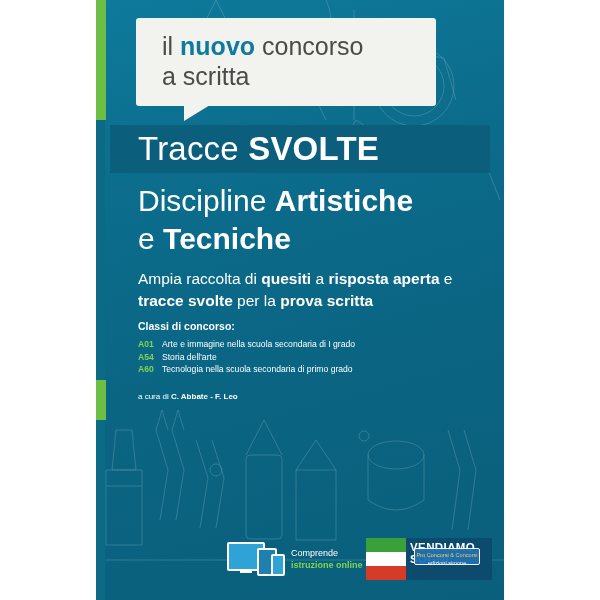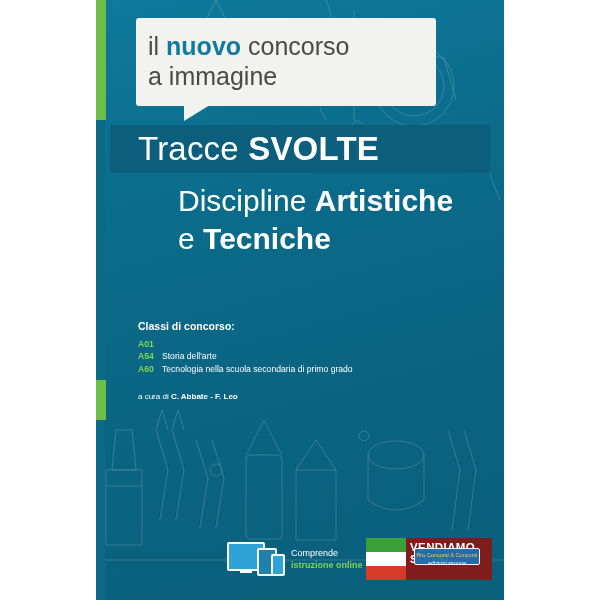--- a/index.html
+++ b/index.html
@@ -33,21 +33,21 @@
     position:absolute;left:0;top:0;width:9px;height:600px;background:#0b6a86;
   }
   .tab-green{
     position:absolute;left:0;width:10px;background:#6dbe45;
   }
 
   
   .bubble{
     position:absolute;left:40px;top:18px;width:300px;
     background:#f2f2ee;border-radius:3px;
-    padding:14px 18px 16px 12px;
+    padding:14px 18px 16px 26px;
     box-sizing:border-box;
   }
   .bubble:after{
     content:"";position:absolute;left:48px;bottom:-15px;
     width:0;height:0;border-left:0 solid transparent;
     border-right:26px solid transparent;border-top:16px solid #f2f2ee;
   }
   .bubble .l1{font-size:25px;color:#4a4a4a;line-height:1.12;}
   .bubble .l1 b{color:#0e7a9c;font-weight:bold;}
   .bubble .l2{font-size:25px;color:#4a4a4a;line-height:1.12;margin-top:2px;}
@@ -62,21 +62,21 @@
     font-size:33px;color:#ffffff;letter-spacing:.2px;
   }
   .band .txt b{font-weight:bold;}
   .band .txt .light{font-weight:normal;}
 
   
   .subject{
     position:absolute;left:42px;top:182px;width:350px;
     color:#ffffff;font-size:30px;line-height:1.28;
   }
-  .subject .thin{font-weight:normal;margin-left:40px;}
+  .subject .thin{font-weight:normal;}
   .subject .bold{font-weight:bold;}
 
   
   .desc{
     position:absolute;left:42px;top:268px;width:340px;
     color:#ffffff;font-size:15.5px;line-height:1.45;
   }
   .desc b{font-weight:bold;}
 
   
@@ -115,21 +115,21 @@
   .online .phone{
     position:absolute;left:44px;top:14px;width:10px;height:18px;
     background:#2fa3d6;border:2px solid #ffffff;border-radius:2px;
   }
   .online .lbl{color:#ffffff;font-size:9px;line-height:1.35;}
   .online .lbl .g{color:#7fd64f;font-weight:bold;}
 
   
   .badge{
     position:absolute;left:270px;top:538px;width:126px;height:42px;
-    background:#7f1d1d;color:#ffffff;overflow:hidden;
+    background:#0c4a6e;color:#ffffff;overflow:hidden;
   }
   .badge .flag{
     position:absolute;left:0;top:0;width:40px;height:42px;
   }
   .badge .flag i{display:block;height:14px;}
   .badge .flag .g{background:#3aa03a;}
   .badge .flag .w{background:#ffffff;}
   .badge .flag .r{background:#d63b2a;}
   .badge .t1{position:absolute;left:44px;top:3px;font-size:11.5px;font-weight:bold;letter-spacing:.4px;}
   .badge .t2{position:absolute;left:44px;top:15px;font-size:11.5px;font-weight:bold;letter-spacing:.4px;}
@@ -182,44 +182,53 @@
     </svg>
 
     <div class="stripe-left"></div>
     <div class="tab-green" style="top:0;height:120px;"></div>
     <div class="tab-green" style="top:380px;height:40px;"></div>
 
     <div class="bubble">
       <div class="l1">
         <span>il </span><b>nuovo</b><span> concorso</span>
       </div>
-      <div class="l2">a immagine</div>
+      <div class="l2">a scritta</div>
     </div>
 
     <div class="band">
       <div class="txt">
         <span class="light">Tracce </span><b>SVOLTE</b>
       </div>
     </div>
 
     <div class="subject">
       <div>
         <span class="thin">Discipline </span><span class="bold">Artistiche</span>
       </div>
       <div>
         <span class="thin">e </span><span class="bold">Tecniche</span>
       </div>
     </div>
 
+    <div class="desc">
+      <div>
+        <span>Ampia raccolta di </span><b>quesiti</b><span> a </span><b>risposta aperta</b><span> e</span>
+      </div>
+      <div>
+        <b>tracce svolte</b><span> per la </span><b>prova scritta</b>
+      </div>
+    </div>
 
     <div class="classi">
       <div class="hdr">Classi di concorso:</div>
 
       <div class="row">
         <div class="code">A01</div>
+        <div class="name">Arte e immagine nella scuola secondaria di I grado</div>
       </div>
       <div class="row">
         <div class="code">A54</div>
         <div class="name">Storia dell'arte</div>
       </div>
       <div class="row">
         <div class="code">A60</div>
         <div class="name">Tecnologia nella scuola secondaria di primo grado</div>
       </div>
     </div>

